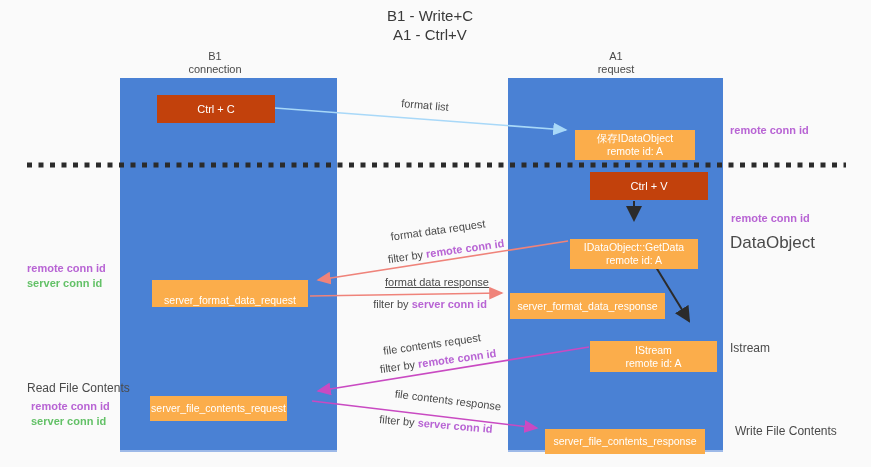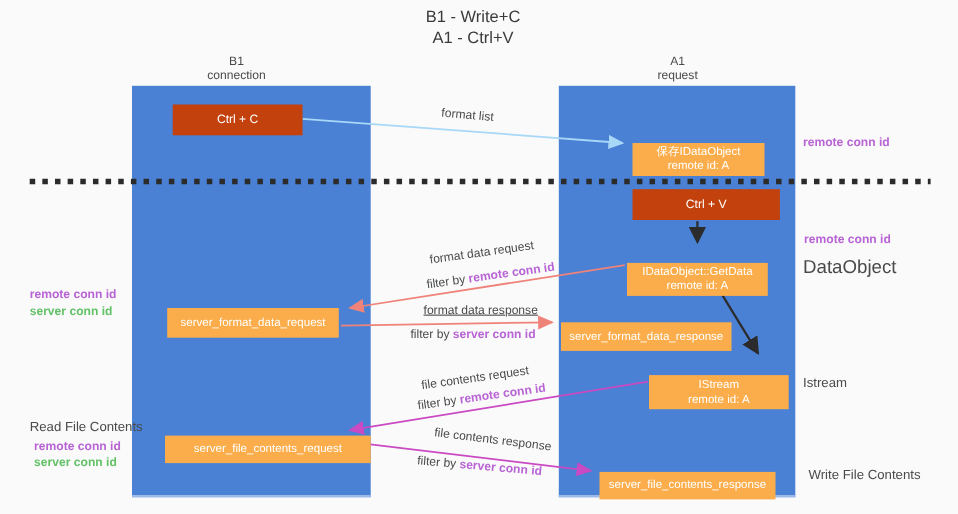--- a/index.html
+++ b/index.html
@@ -69,38 +69,38 @@
     <line x1="312" y1="401" x2="537" y2="428" stroke="#c94ac2" stroke-width="1.6" marker-end="url(#m-magenta)"></line>
   </svg>
 
   <div class="abs node green" style="left:157px;top:95px;width:118px;height:28px;">
     <div>Ctrl + C</div>
   </div>
   <div class="abs node orange" style="left:575px;top:118px;width:120px;height:30px;">
     <div>保存IDataObject</div>
     <div>remote id: A</div>
   </div>
-  <div class="abs node green" style="left:575px;top:172px;width:134px;height:28px;">
+  <div class="abs node green" style="left:590px;top:172px;width:118px;height:28px;">
     <div>Ctrl + V</div>
   </div>
   <div class="abs node orange" style="left:570px;top:227px;width:128px;height:30px;">
     <div>IDataObject::GetData</div>
     <div>remote id: A</div>
   </div>
-  <div class="abs node orange" style="left:152px;top:268px;width:156px;height:27px;">
+  <div class="abs node orange" style="left:152px;top:268px;width:156px;height:27px;justify-content:flex-end;">
     <div>server_format_data_request</div>
   </div>
   <div class="abs node orange" style="left:510px;top:281px;width:155px;height:26px;">
     <div>server_format_data_response</div>
   </div>
   <div class="abs node orange" style="left:590px;top:329px;width:127px;height:31px;">
     <div>IStream</div>
     <div>remote id: A</div>
   </div>
-  <div class="abs node orange" style="left:150px;top:384px;width:187px;height:25px;">
+  <div class="abs node orange" style="left:150px;top:384px;width:137px;height:25px;">
     <div>server_file_contents_request</div>
   </div>
   <div class="abs node orange" style="left:545px;top:417px;width:160px;height:25px;">
     <div>server_file_contents_response</div>
   </div>
 
   <div class="abs lbl dark center" style="left:425px;top:105px;transform:translate(-50%,-50%) rotate(5deg);">format list</div>
 
   <div class="abs lbl dark center" style="left:438px;top:230px;transform:translate(-50%,-50%) rotate(-8deg);">format data request</div>
   <div class="abs lbl center" style="left:446px;top:251px;transform:translate(-50%,-50%) rotate(-8deg);">

